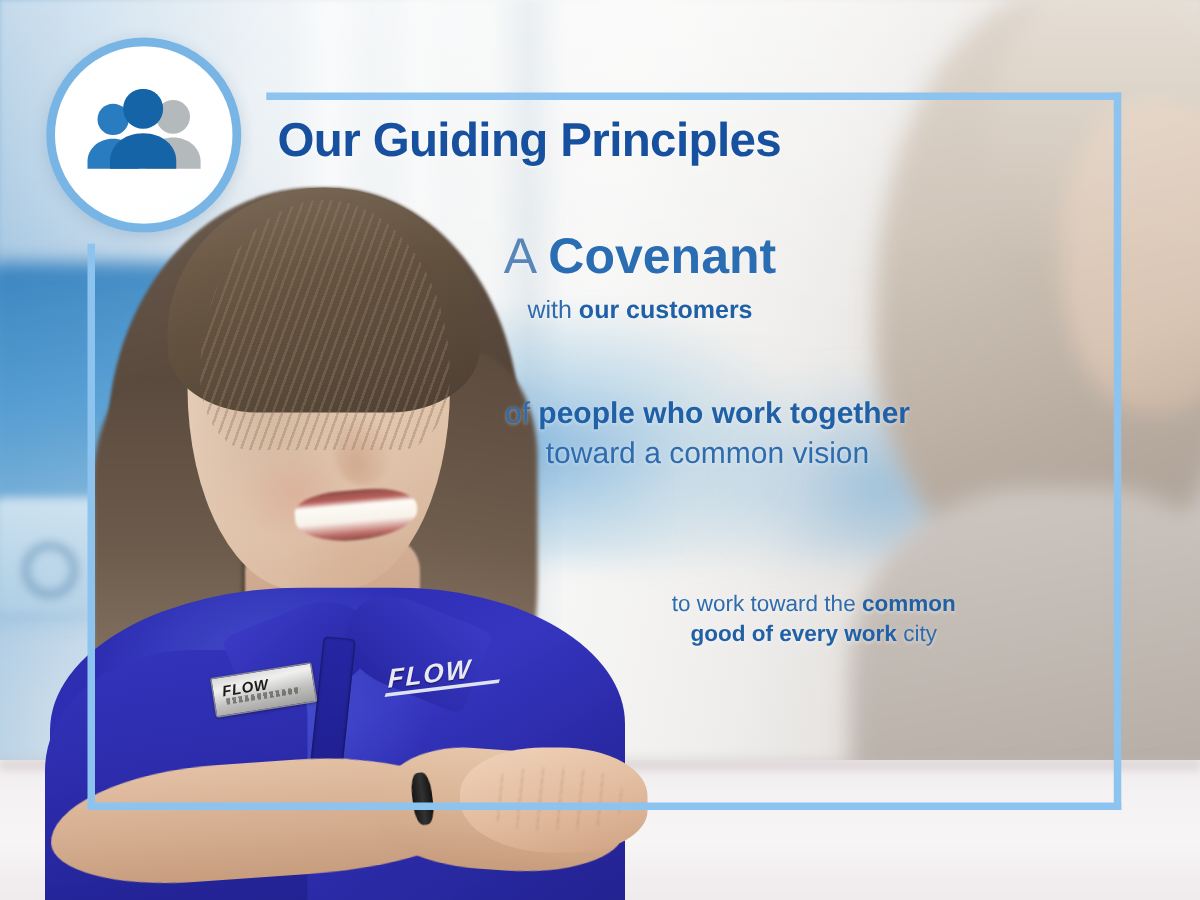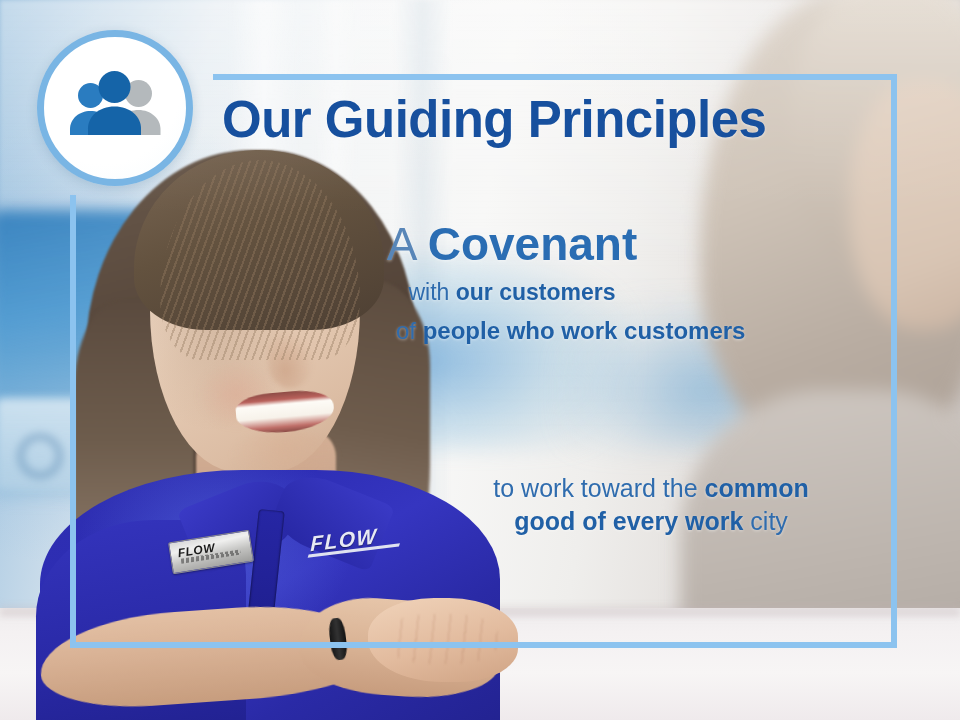--- a/index.html
+++ b/index.html
@@ -403,60 +403,59 @@
     display: flex;
     align-items: center;
     justify-content: center;
   }
   .icon-badge svg { display: block; }
 
   
   .headline {
     position: absolute;
     left: 222px; top: 94px;
-    font-size: 51px;
+    font-size: 38px;
     font-weight: 700;
     letter-spacing: -0.5px;
     color: #17509e;
     line-height: 1;
     white-space: nowrap;
     text-shadow: 0 1px 3px rgba(255,255,255,0.55);
   }
 
   .principle { position: absolute; text-align: center; white-space: nowrap; }
 
   .p-head {
-    font-size: 46px;
+    font-size: 40px;
     line-height: 1.06;
     color: #2a6db3;
     text-shadow: 0 1px 3px rgba(255,255,255,0.45);
-    margin-top: 36px;
   }
   .p-head .art {
     font-weight: 400;
     color: #5886b8;
   }
   .p-head .word { font-weight: 700; color: #2a6db3; }
 
   .p-sub {
-    font-size: 23px;
+    font-size: 20px;
     line-height: 1.30;
     color: #2f6cae;
     font-weight: 400;
     margin-top: 9px;
     text-shadow: 0 1px 3px rgba(255,255,255,0.45);
   }
   .p-sub b { font-weight: 700; color: #2060a6; }
 
   
   #principle-covenant   { left: 352px; top: 184px; width: 320px; }
   #principle-community  { left: 396px; top: 306px; width: 340px; }
   #principle-commitment { left: 452px; top: 462px; width: 398px; }
 
-  #principle-commitment .p-sub { font-size: 25px; line-height: 1.33; margin-top: 10px; }
+  #principle-commitment .p-sub { font-size: 18px; line-height: 1.33; margin-top: 10px; }
   #principle-community  .p-sub { font-size: 24px; line-height: 1.32; }
 </style>
 </head>
 <body>
 
 <div class="stage">
 
   <div class="photo">
     <div class="bg-base"></div>
     <div class="bg-glass"></div>
@@ -543,20 +542,20 @@
 
   <div class="principle" id="principle-covenant">
     <div class="p-head">
       <span class="art">A</span>
       <span class="word">Covenant</span>
     </div>
     <div class="p-sub"><span>with </span><b>our customers</b></div>
   </div>
 
   <div class="principle" id="principle-community">
-    <div class="p-sub"><span>of </span><b>people who work customers</b><br></div>
+    <div class="p-sub"><span>of </span><b>people who work together</b><br><span>toward a common vision</span></div>
   </div>
 
   <div class="principle" id="principle-commitment">
     <div class="p-sub"><span>to work toward the </span><b>common</b><br><b>good of every work</b><span> city</span><br></div>
   </div>
 
 </div>
 
 </body></html>

